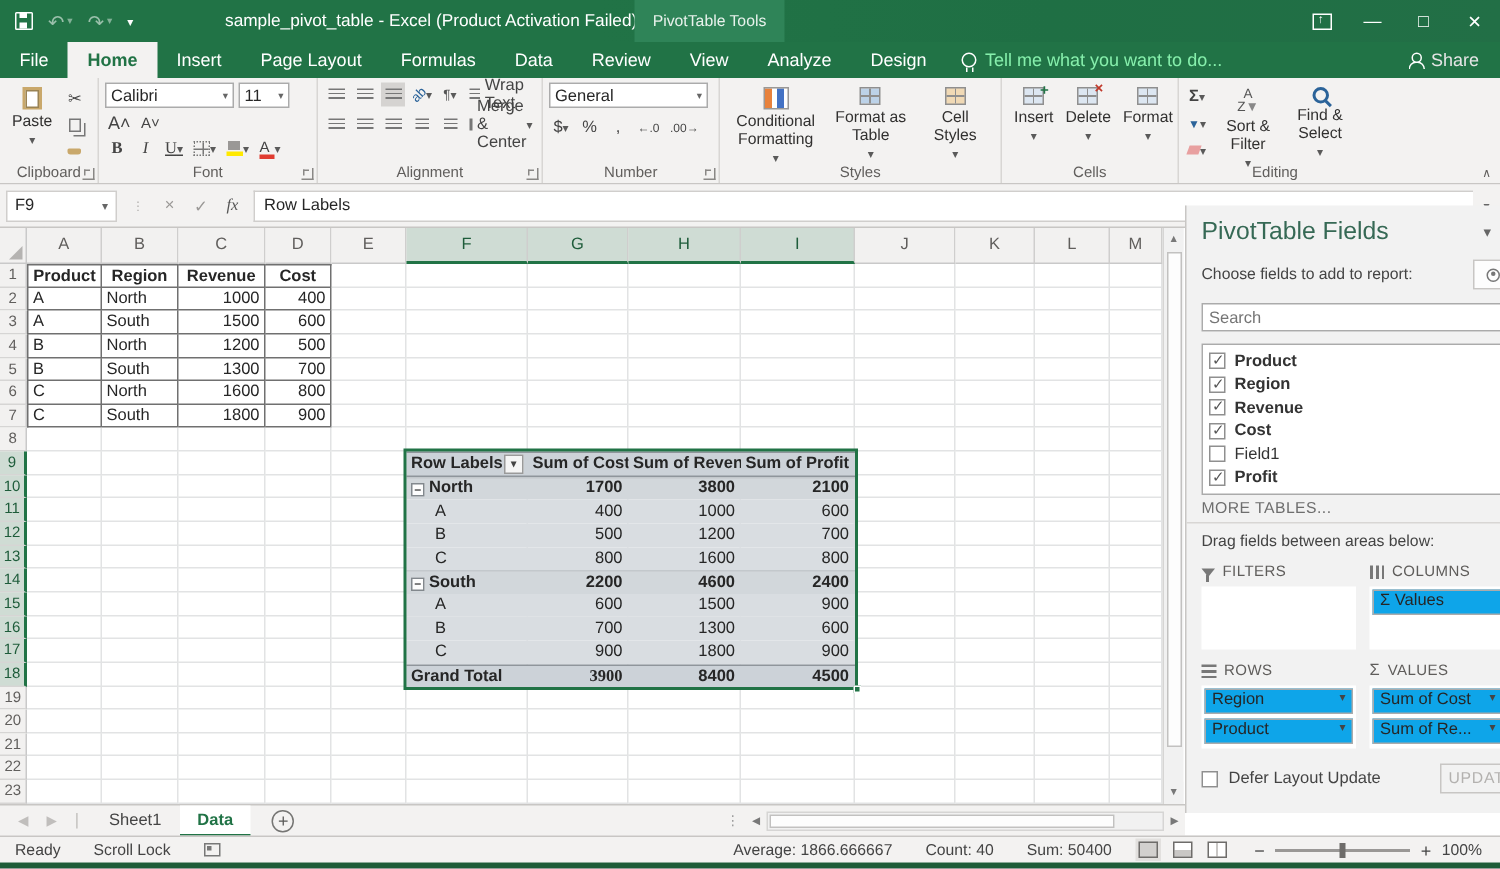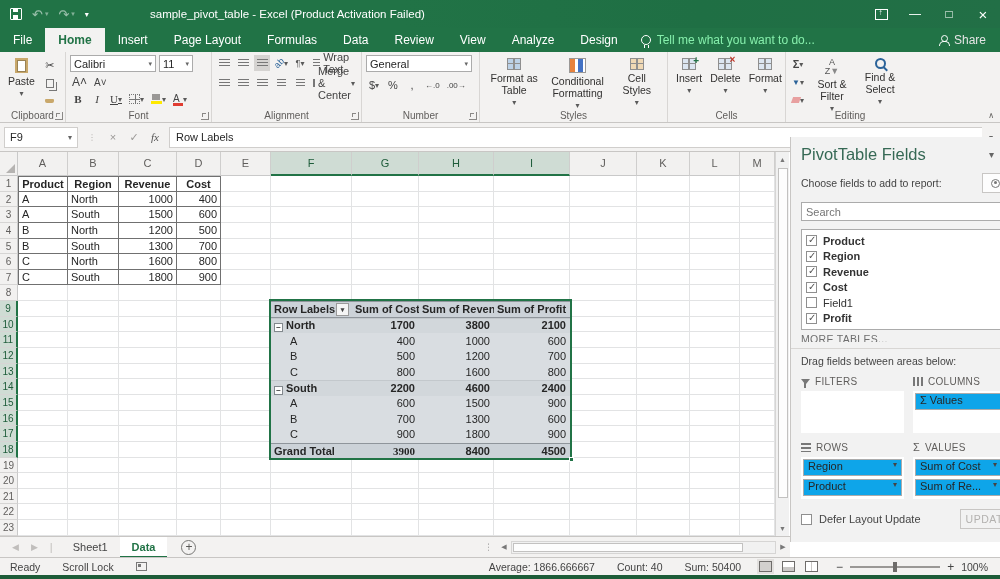--- a/index.html
+++ b/index.html
@@ -214,20 +214,21 @@
         </span>
       <span class="qbtn dim">
           <span>↷</span>
           <span class="mini-caret">▾</span>
         </span>
       <span class="qbtn" style="font-size:8px">
           <span>▾</span>
         </span>
     </div>
     <div class="win-title">sample_pivot_table - Excel (Product Activation Failed)</div>
+    <div class="ctx-tools">PivotTable Tools</div>
     <div class="wincontrols">
       <span class="wbtn">
           <span class="ribbon-display-icon"></span>
         </span>
       <span class="wbtn">—</span>
       <span class="wbtn">□</span>
       <span class="wbtn" style="font-size:15px">×</span>
     </div>
   </div>
 
@@ -387,27 +388,27 @@
         <span class="smallbtn" style="font-size:8px">
             <span>.00→</span>
           </span>
       </div>
       <div class="rgroup-label">Number</div>
       <div class="launcher"></div>
     </div>
 
     <div class="rgroup" style="width:188px">
       <div style="display:flex; justify-content:space-around;">
+        <div class="bigbtn dd" style="width:64px">
+          <span class="icon16" style="background:linear-gradient(90deg,#e8823c 0 5px,#fff 5px 8px,#4472c4 8px 13px,#fff 13px); border:1px solid #9a9896"></span>
+          <span class="cap">Conditional Formatting</span>
+        </div>
         <div class="bigbtn dd" style="width:58px">
           <span class="grid-ico"></span>
           <span class="cap">Format as Table</span>
-        </div>
-        <div class="bigbtn dd" style="width:64px">
-          <span class="icon16" style="background:linear-gradient(90deg,#e8823c 0 5px,#fff 5px 8px,#4472c4 8px 13px,#fff 13px); border:1px solid #9a9896"></span>
-          <span class="cap">Conditional Formatting</span>
         </div>
         <div class="bigbtn dd" style="width:50px">
           <span class="grid-ico" style="background:#f0d9b5"></span>
           <span class="cap">Cell Styles</span>
         </div>
       </div>
       <div class="rgroup-label">Styles</div>
     </div>
 
     <div class="rgroup" style="width:118px">

